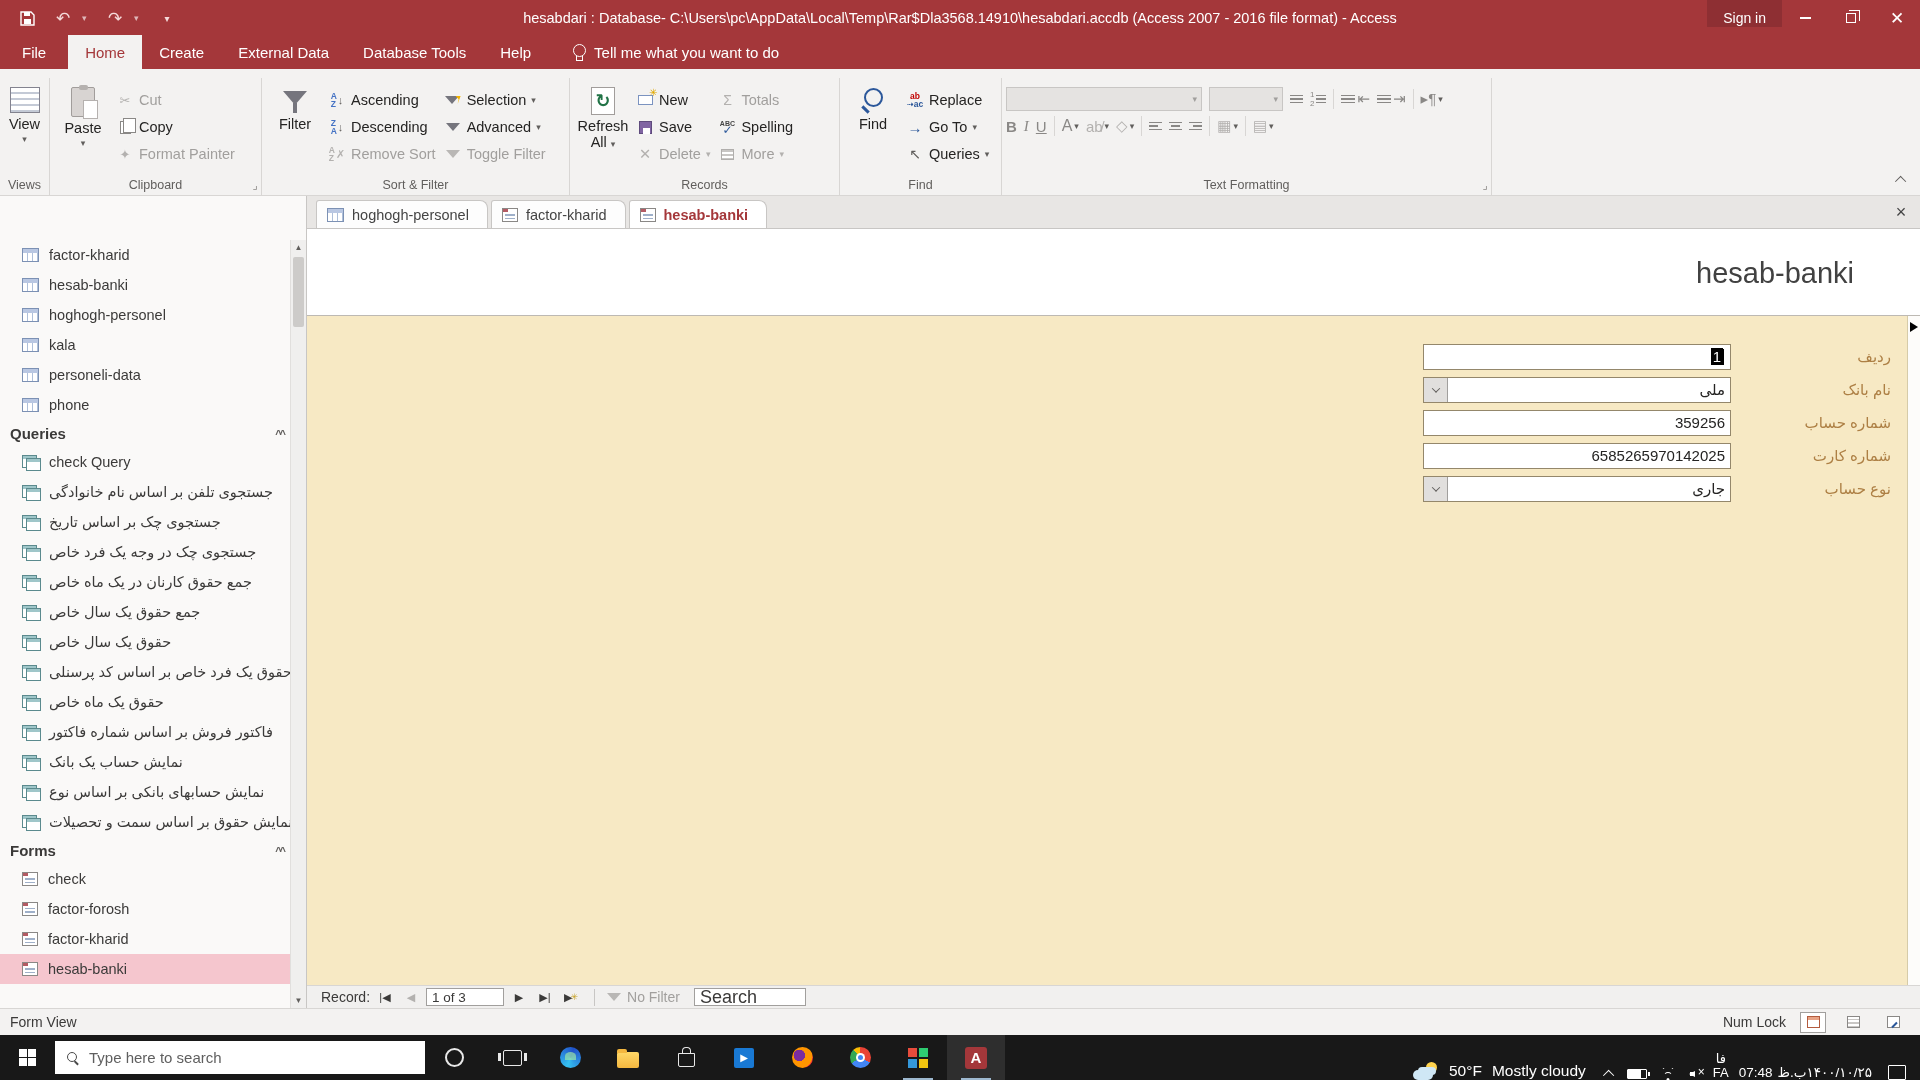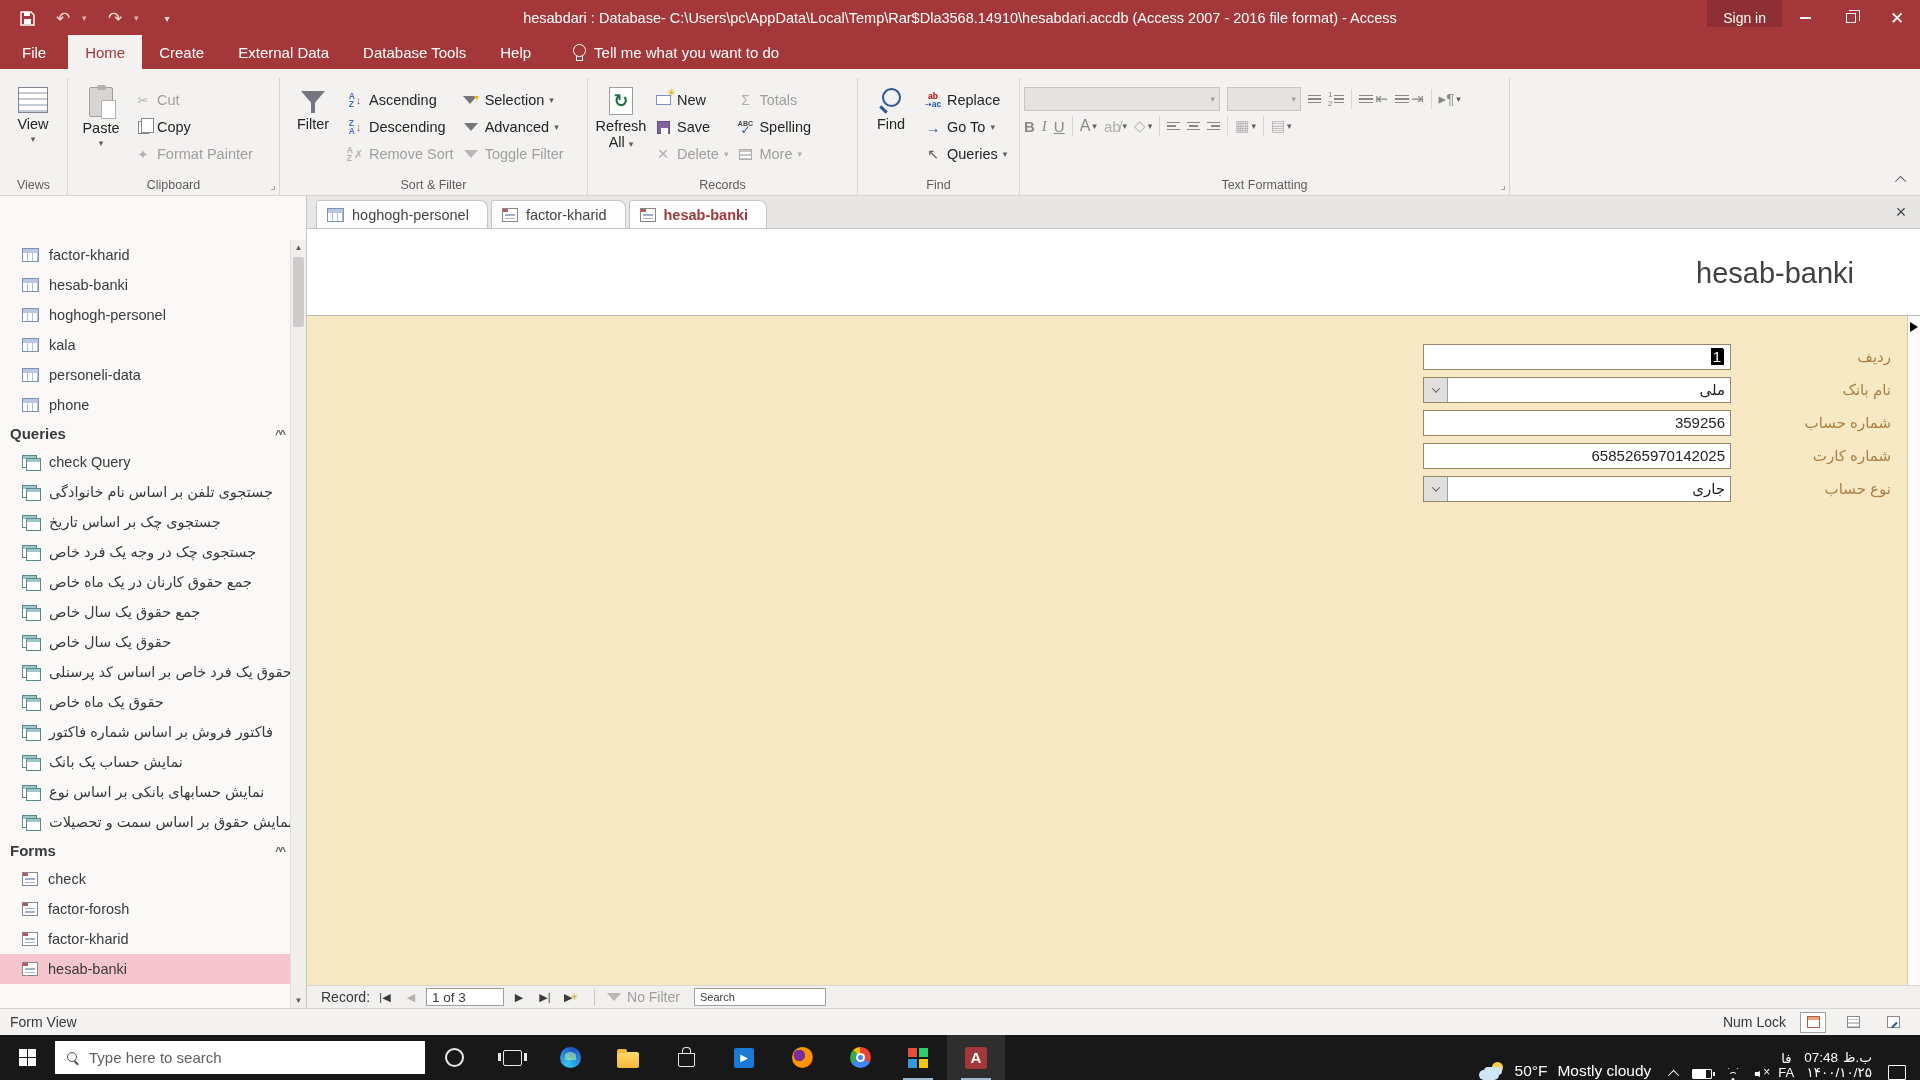--- a/index.html
+++ b/index.html
@@ -143,21 +143,21 @@
   .flabel { width:150px; text-align:right; font-size:15px; color:#ad7f44; direction:rtl; }
 
   
   .recnav { position:absolute; left:0; bottom:0; width:1613px; height:23px; background:#f1f0ef; border-top:1px solid #d8d6d4; display:flex; align-items:center; font-size:14px; color:#3b3a39; padding-left:14px; gap:4px; }
   .rn-btn { width:22px; height:19px; display:flex; align-items:center; justify-content:center; font-size:11px; color:#3b3a39; }
   .rn-btn.dis { color:#b3b1af; }
   .rn-count { width:78px; height:18px; background:#fff; border:1px solid #a19f9d; display:flex; align-items:center; padding-left:5px; font-size:13.5px; }
   .rn-sep { width:1px; height:17px; background:#c8c6c4; margin:0 8px; }
   .rn-star { color:#c8a227; font-size:9px; margin-left:-2px; }
   .rn-nofilter { display:flex; align-items:center; gap:6px; color:#a19f9d; }
-  .rn-search { width:132px; height:18px; background:#fff; border:1px solid #a19f9d; display:flex; align-items:center; padding-left:5px; font-size:11px; color:#3b3a39; margin-left:10px; }
+  .rn-search { width:112px; height:18px; background:#fff; border:1px solid #a19f9d; display:flex; align-items:center; padding-left:5px; font-size:18px; color:#3b3a39; margin-left:10px; }
 
   
   #statusbar { position:absolute; left:0; top:1008px; width:1920px; height:27px; background:#f3f2f1; border-top:1px solid #d8d6d4; display:flex; align-items:center; font-size:14px; color:#3b3a39; }
   .sb-left { padding-left:10px; }
   .sb-right { margin-left:auto; display:flex; align-items:center; gap:14px; padding-right:14px; }
   .viewbtn { width:26px; height:21px; display:flex; align-items:center; justify-content:center; border:1px solid transparent; }
   .viewbtn.active { background:#fff; border-color:#a19f9d; }
   .vb-form { width:13px; height:12px; border:1px solid #b35b3e; background:linear-gradient(#e8a385 0 3px,#fff 3px); }
   .vb-sheet { width:13px; height:12px; border:1px solid #8a8886; background:repeating-linear-gradient(to bottom,#fff 0 2px,#c8c6c4 2px 3.5px); }
   .vb-design { width:13px; height:12px; border:1px solid #8a8886; background:#fff; position:relative; }
@@ -206,21 +206,21 @@
   .tr-wifi { width:16px; height:12px; position:relative; overflow:hidden; }
   .tr-wifi i { position:absolute; left:50%; bottom:-1px; transform:translateX(-50%); border:1.5px solid #fff; border-radius:50%; border-bottom-color:transparent; border-left-color:transparent; border-right-color:transparent; }
   .tr-wifi i:nth-child(1){ width:15px; height:15px; }
   .tr-wifi i:nth-child(2){ width:9px; height:9px; }
   .tr-wifi i:nth-child(3){ width:3px; height:3px; background:#fff; border:none; border-radius:50%; }
   .tr-spk { position:relative; width:16px; height:12px; }
   .tr-spk:before { content:""; position:absolute; left:0; top:3px; border-top:3px solid transparent; border-bottom:3px solid transparent; border-right:6px solid #fff; width:0; height:0; }
   .tr-spk i { position:absolute; left:1px; top:4px; width:3px; height:4px; background:#fff; }
   .tr-spk:after { content:"×"; position:absolute; right:0; top:-3px; color:#fff; font-size:12px; }
   .lang { display:flex; flex-direction:column; align-items:center; line-height:14px; font-size:13px; }
-  .clockblk { display:flex; flex-direction:column; align-items:flex-end; line-height:15px; font-size:13.5px; padding:0 10px; }
+  .clockblk { display:flex; flex-direction:row; align-items:flex-end; line-height:15px; font-size:13.5px; padding:0 10px; }
   .clockblk .l1 { display:flex; gap:5px; }
   .notif { width:18px; height:15px; border:1.6px solid #fff; border-radius:1px; position:relative; margin:0 14px 0 6px; }
   .notif:after { content:""; position:absolute; left:2px; bottom:-5px; width:0; height:0; border-top:4px solid #fff; border-right:5px solid transparent; }
 </style>
 </head>
 <body>
 
 <div id="screen">
 
   <div id="titlebar">
@@ -259,21 +259,21 @@
     <div class="rtab">Database Tools</div>
     <div class="rtab">Help</div>
     <div class="tellme">
       <span class="bulb"></span>
       <span>Tell me what you want to do</span>
     </div>
   </div>
 
   <div id="ribbon">
 
-    <div class="grp" style="width:68px">
+    <div class="grp" style="width:50px">
       <div class="rbtn-lg">
         <span class="ic-view"></span>
         <span class="cap">View</span>
         <span class="caret">▾</span>
       </div>
       <div class="gcap">Views</div>
     </div>
 
     <div class="grp" style="width:212px">
       <div class="rbtn-lg">

